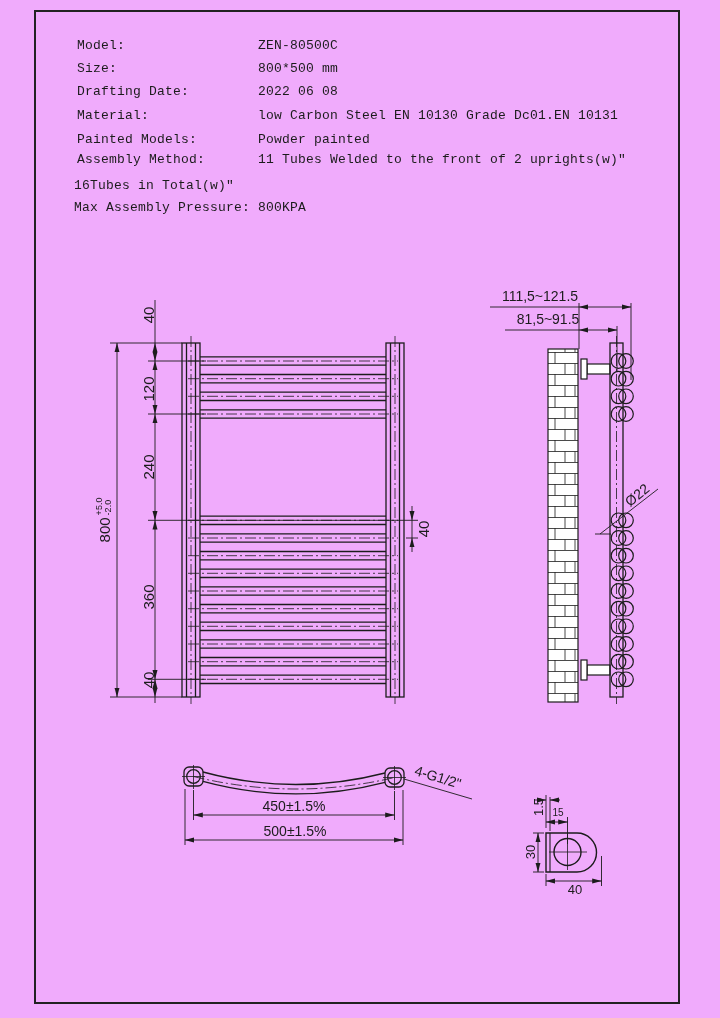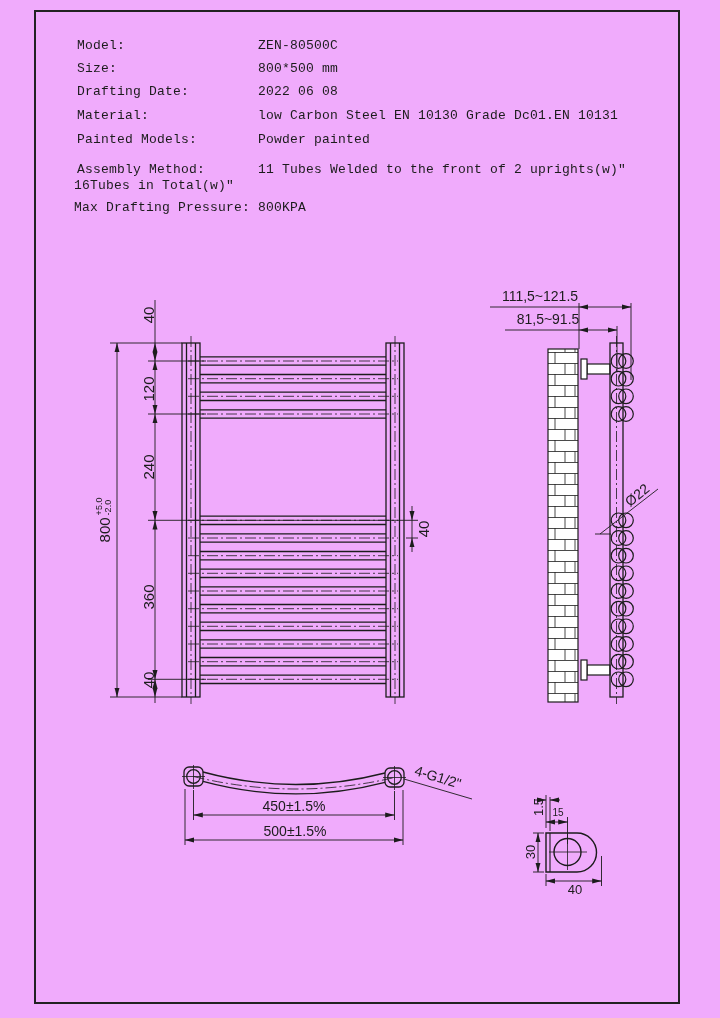--- a/index.html
+++ b/index.html
@@ -229,26 +229,26 @@
       <span class="val">2022 06 08</span>
     </div>
     <div class="spec-row" style="top:108px">
       <span>Material:</span>
       <span class="val">low Carbon Steel  EN 10130 Grade Dc01.EN 10131</span>
     </div>
     <div class="spec-row" style="top:132px">
       <span>Painted Models:</span>
       <span class="val">Powder painted</span>
     </div>
-    <div class="spec-row" style="top:162px">
+    <div class="spec-row" style="top:152px">
       <span>Assembly Method:</span>
       <span class="val">11 Tubes Welded to the front of 2 uprights(w)"</span>
     </div>
     <div class="spec-row" style="top:178px;left:74px">16Tubes in Total(w)"</div>
-    <div class="spec-row" style="top:200px;left:74px">Max Drafting Pressure: 800KPA</div>
+    <div class="spec-row" style="top:200px;left:74px">Max Assembly Pressure: 800KPA</div>
   </div>
 
   <div class="dim big rot90" style="left:148px;top:315px">40</div>
   <div class="dim big rot90" style="left:148px;top:389px">120</div>
   <div class="dim big rot90" style="left:148px;top:467px">240</div>
   <div class="dim big rot90" style="left:148px;top:597px">360</div>
   <div class="dim big rot90" style="left:148px;top:680px">40</div>
 
   <div class="dim big rot90" style="left:104px;top:520px">
     <span class="tolwrap">

